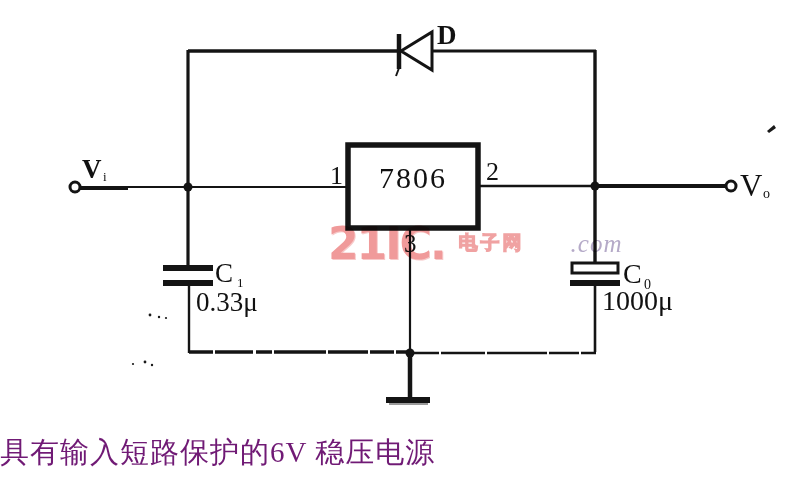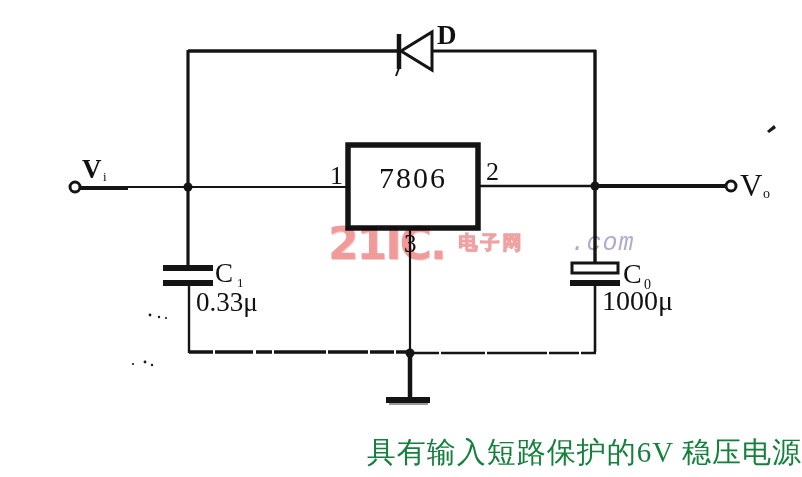--- a/index.html
+++ b/index.html
@@ -10,25 +10,25 @@
   .label-serif{font-family:"Liberation Serif",serif;fill:#111111;}
   .bold{font-weight:bold;}
   
   .watermark{position:absolute;left:328px;top:222px;display:flex;align-items:center;
              mix-blend-mode:multiply;pointer-events:none;line-height:1;}
   .wm-brand{font-family:"DejaVu Sans",sans-serif;font-weight:800;font-size:44px;
             letter-spacing:-2px;color:#f09a9a;text-shadow:1px 1px 0 #f7c9c9;}
   .wm-col{display:flex;flex-direction:row;margin-left:14px;margin-top:1px;gap:46px;}
   .wm-cjk{font-family:"DejaVu Sans",sans-serif;font-weight:700;font-size:19px;
           letter-spacing:3px;color:#fbe3e3;-webkit-text-stroke:1.2px #f0a2a2;}
-  .wm-domain{font-family:Liberation Mono, monospace;font-style:italic;font-size:25px;
+  .wm-domain{font-family:Liberation Serif, serif;font-style:italic;font-size:25px;
              color:#b5aac8;margin-top:-2px;letter-spacing:1px;}
-  .caption{position:absolute;left:0;top:433px;width:802px;text-align:right;
+  .caption{position:absolute;left:0;top:433px;width:802px;text-align:left;
            font-family:"Liberation Serif",serif;font-size:29px;letter-spacing:1px;
-           color:#15803d;}
+           color:#701a75;}
 </style>
 </head>
 <body>
 
 <div class="stage">
 
   <svg width="802" height="477" viewBox="0 0 802 477">
 
     <line class="wire" x1="188" y1="51" x2="398" y2="51" stroke-width="3.5"></line>
 

